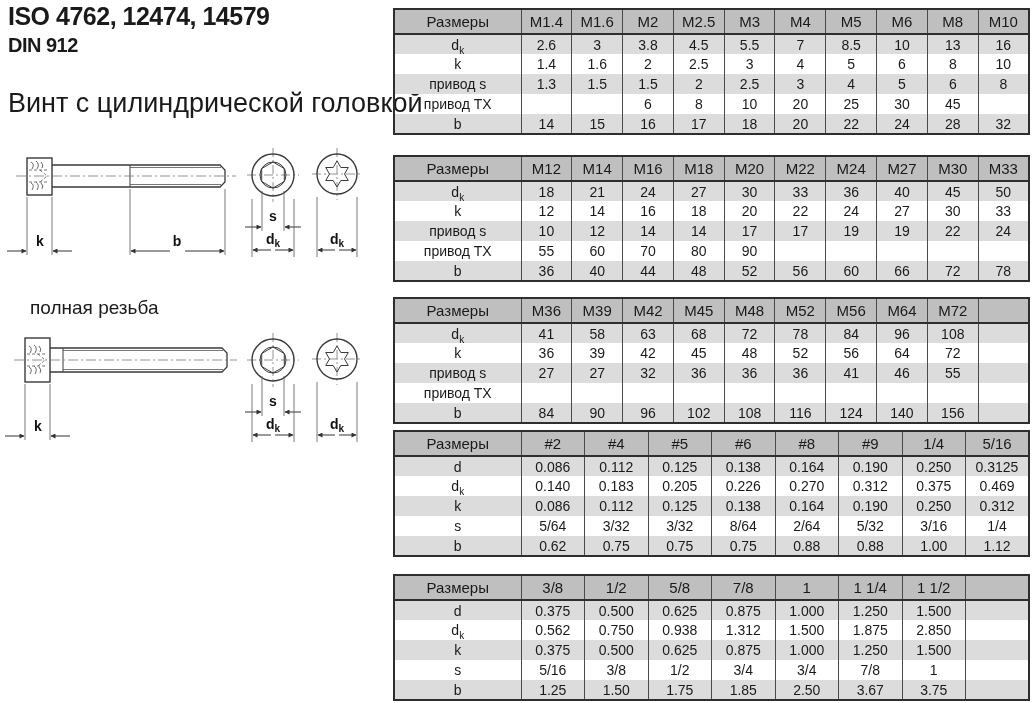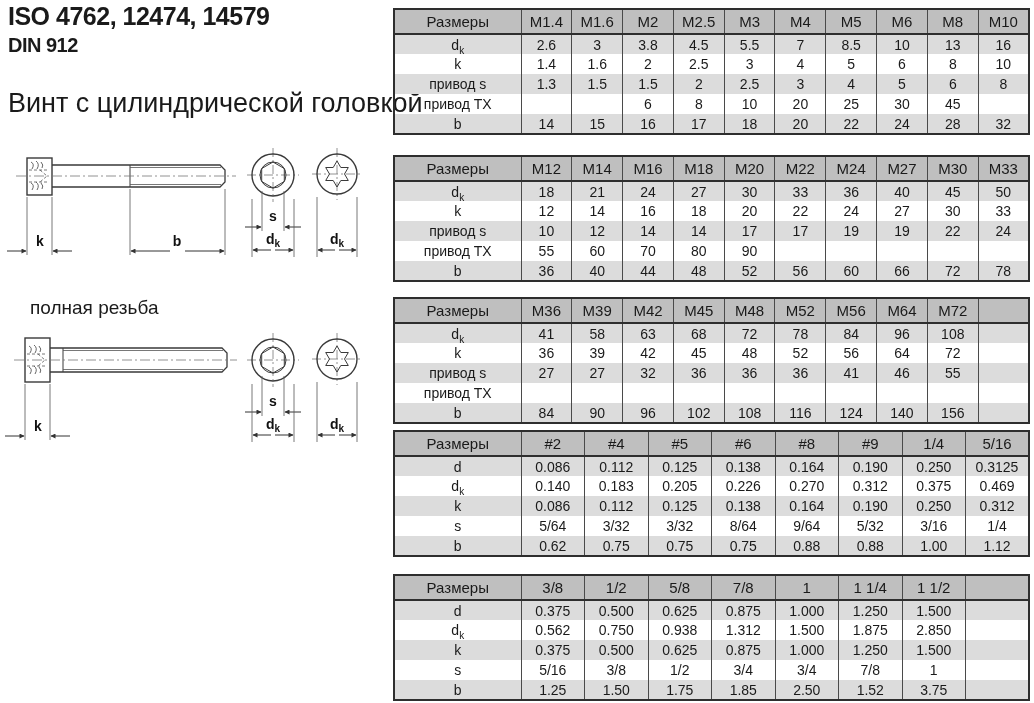--- a/index.html
+++ b/index.html
@@ -546,21 +546,21 @@
             <td>0.190</td>
             <td>0.250</td>
             <td>0.312</td>
           </tr>
           <tr>
             <td>s</td>
             <td>5/64</td>
             <td>3/32</td>
             <td>3/32</td>
             <td>8/64</td>
-            <td>9/64</td>
+            <td>2/64</td>
             <td>5/32</td>
             <td>3/16</td>
             <td>1/4</td>
           </tr>
           <tr>
             <td>b</td>
             <td>0.62</td>
             <td>0.75</td>
             <td>0.75</td>
             <td>0.75</td>
@@ -641,21 +641,21 @@
             <td>1</td>
             <td></td>
           </tr>
           <tr>
             <td>b</td>
             <td>1.25</td>
             <td>1.50</td>
             <td>1.75</td>
             <td>1.85</td>
             <td>2.50</td>
-            <td>1.52</td>
+            <td>3.67</td>
             <td>3.75</td>
             <td></td>
           </tr>
         </tbody>
       </table>
     </div>
 
 </div>
 
 </body></html>

